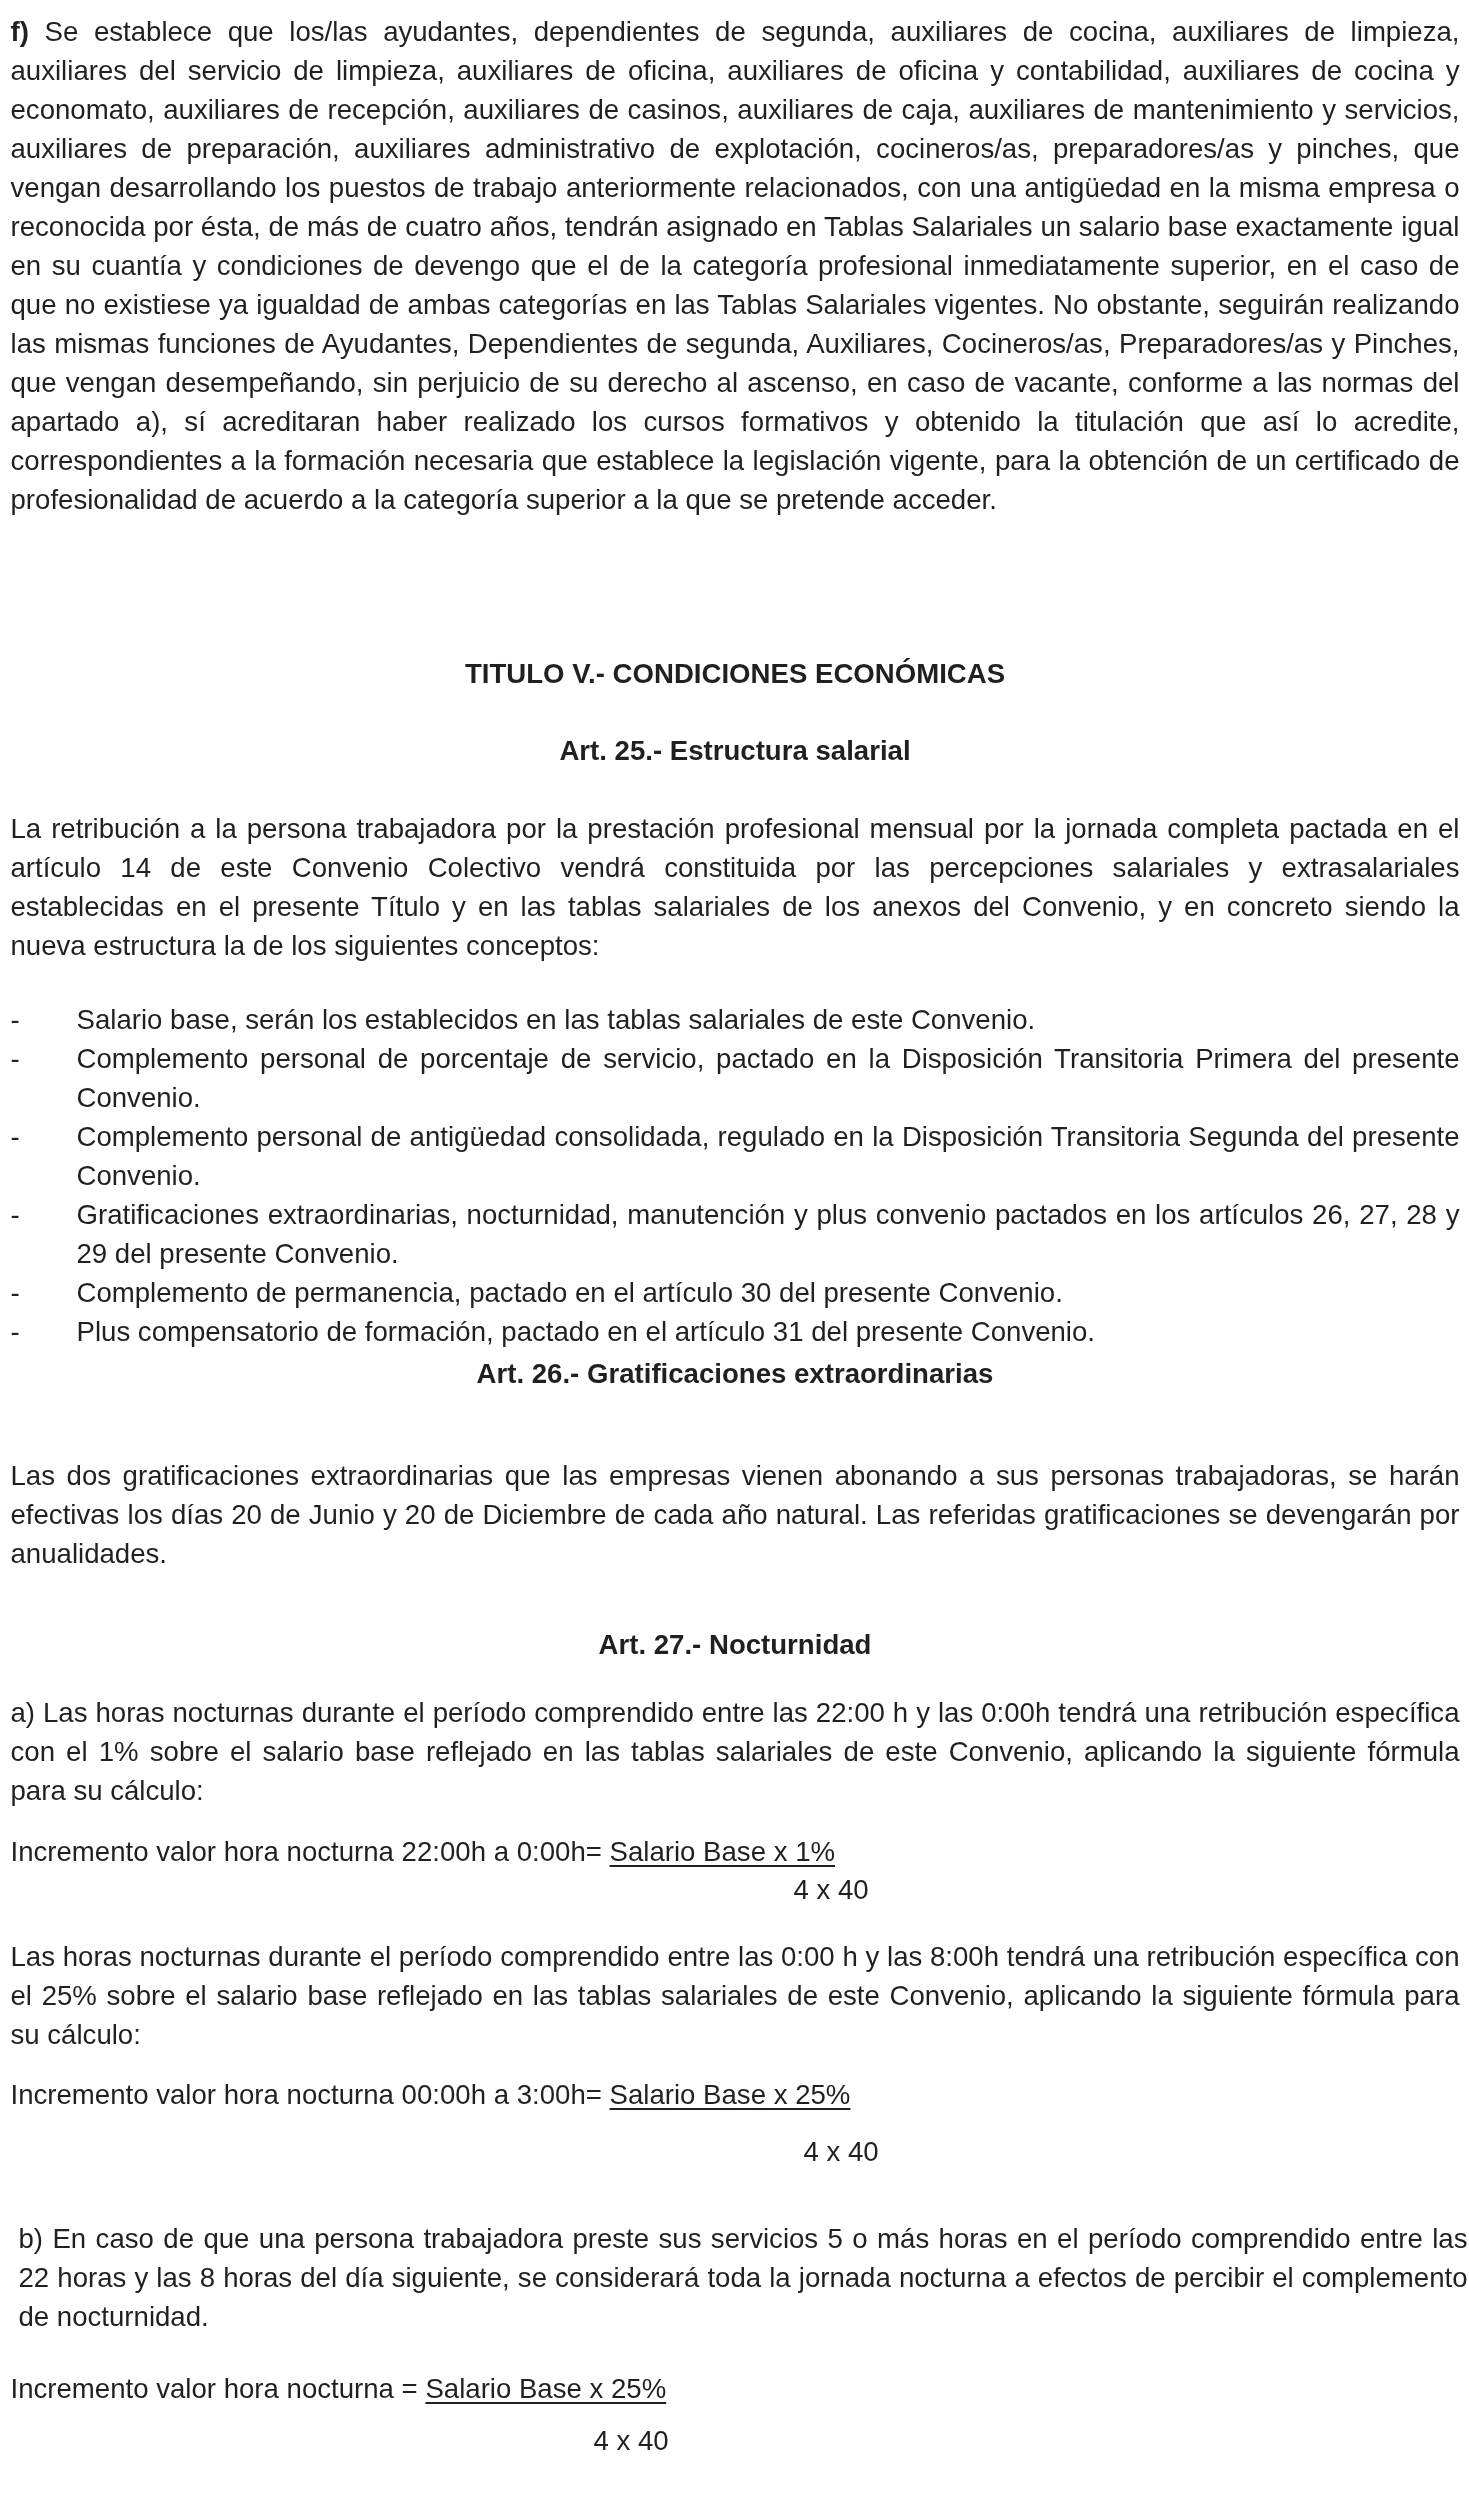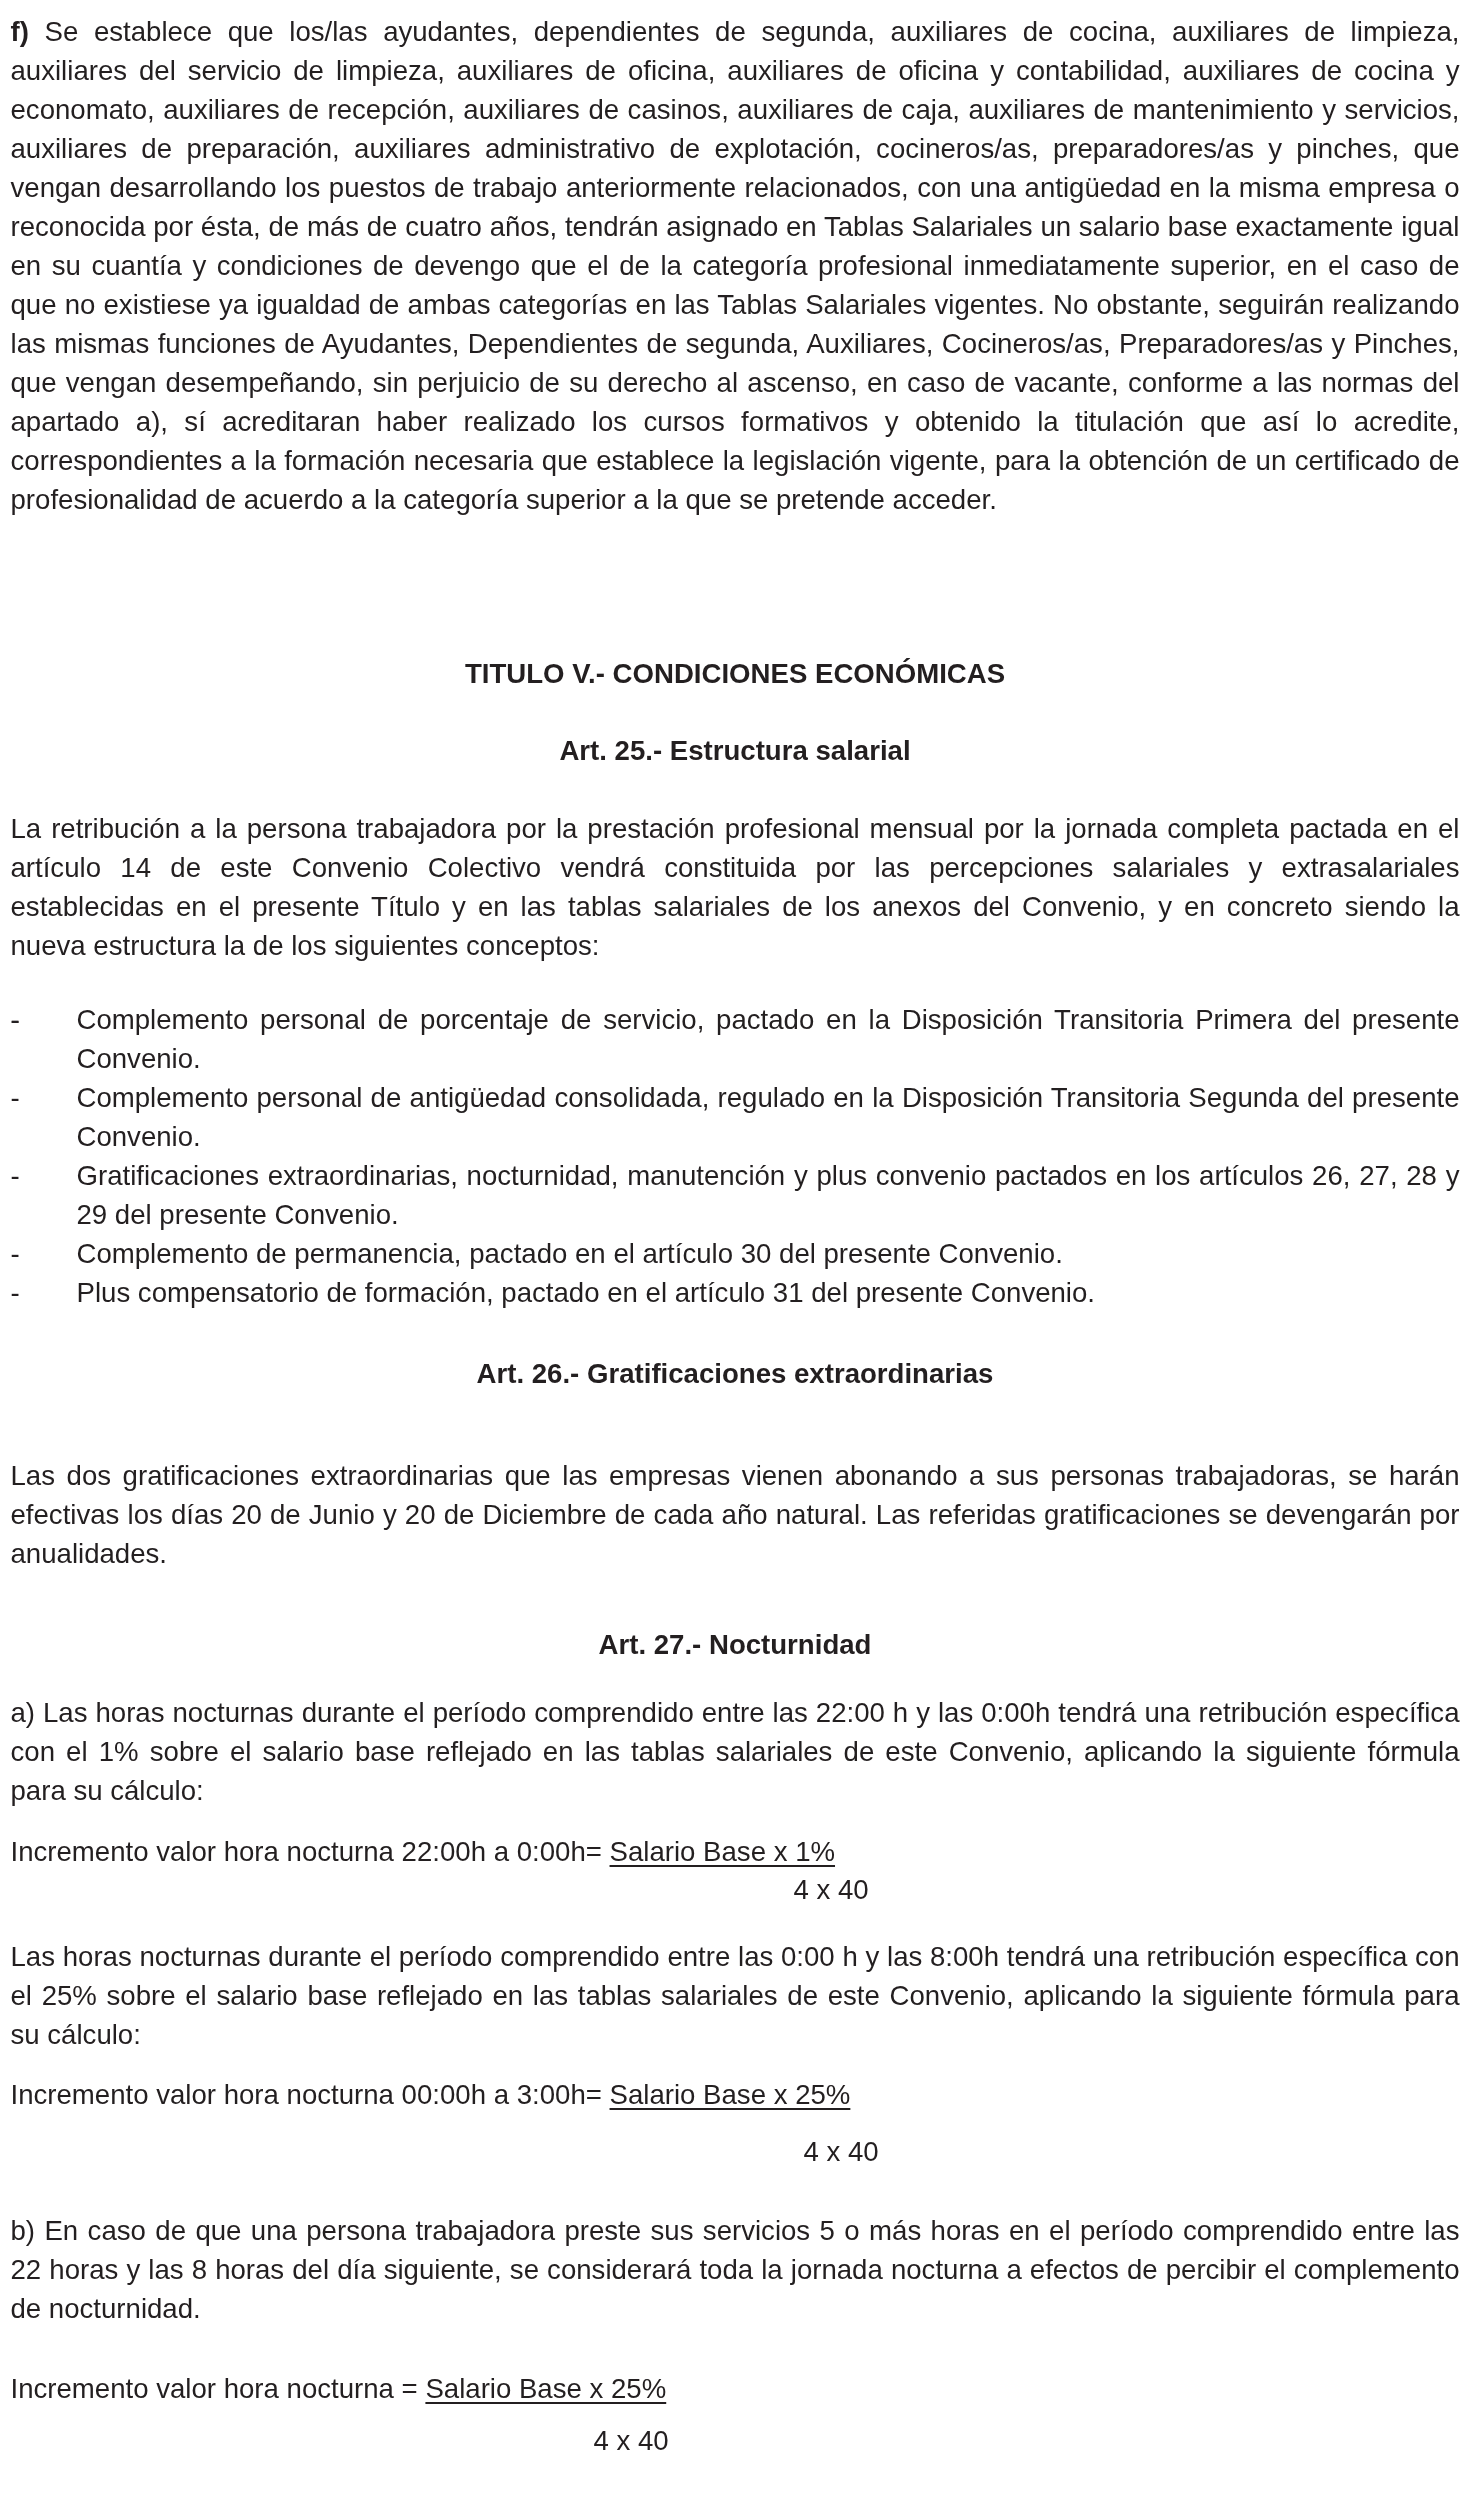--- a/index.html
+++ b/index.html
@@ -28,21 +28,21 @@
 
   <p class="block just" style="top:12.2px; margin:0;"><span class="bold">f)</span><span> Se establece que los/las ayudantes, dependientes de segunda, auxiliares de cocina, auxiliares de limpieza, auxiliares del servicio de limpieza, auxiliares de oficina, auxiliares de oficina y contabilidad, auxiliares de cocina y economato, auxiliares de recepción, auxiliares de casinos, auxiliares de caja, auxiliares de mantenimiento y servicios, auxiliares de preparación, auxiliares administrativo de explotación, cocineros/as, preparadores/as y pinches, que vengan desarrollando los puestos de trabajo anteriormente relacionados,  con una antigüedad en la misma empresa o reconocida por ésta, de más de cuatro años, tendrán asignado en Tablas Salariales un salario base exactamente igual en su cuantía y condiciones de devengo que el de la categoría profesional inmediatamente superior, en el caso de que no existiese ya igualdad de ambas categorías en las Tablas Salariales vigentes.  No obstante, seguirán realizando las mismas funciones de Ayudantes, Dependientes de segunda, Auxiliares, Cocineros/as, Preparadores/as y Pinches, que vengan desempeñando, sin perjuicio de su derecho al ascenso, en caso de vacante, conforme a las normas del apartado a), sí acreditaran haber realizado los cursos formativos y obtenido la titulación que así lo acredite, correspondientes a la formación necesaria que establece la legislación vigente, para la obtención de un certificado de profesionalidad de acuerdo a la categoría superior a la que se pretende acceder.</span></p>
 
   <div class="block title" style="top:654px;">TITULO V.- CONDICIONES ECONÓMICAS</div>
 
   <div class="block heading" style="top:731px;">Art. 25.- Estructura salarial</div>
 
   <p class="block just" style="top:809px; margin:0;">La retribución a la persona trabajadora por la prestación profesional mensual por la jornada completa pactada en el artículo 14 de este Convenio Colectivo vendrá constituida por las percepciones salariales y extrasalariales establecidas en el presente Título y en las tablas salariales de los anexos del Convenio, y en concreto siendo la nueva estructura la de los siguientes conceptos:</p>
 
   <ul class="block dash" style="top:1000px;">
-    <li><span class="dash-mark">-</span></li>
+    <li><span class="dash-mark">-</span><span>Salario base, serán los establecidos en las tablas salariales de este Convenio.</span></li>
     <li><span class="dash-mark">-</span><span>Complemento personal de porcentaje de servicio, pactado en la Disposición Transitoria Primera del presente Convenio.</span></li>
     <li><span class="dash-mark">-</span><span>Complemento personal de antigüedad consolidada, regulado en la Disposición Transitoria Segunda del presente Convenio.</span></li>
     <li><span class="dash-mark">-</span><span>Gratificaciones extraordinarias, nocturnidad, manutención y plus convenio pactados en los artículos 26, 27, 28 y 29 del presente Convenio.</span></li>
     <li><span class="dash-mark">-</span><span>Complemento de permanencia, pactado en el artículo 30 del presente Convenio.</span></li>
     <li><span class="dash-mark">-</span><span>Plus compensatorio de formación, pactado en el artículo 31 del presente Convenio.</span></li>
   </ul>
 
   <div class="block heading" style="top:1354px;">Art. 26.- Gratificaciones extraordinarias</div>
 
   <p class="block just" style="top:1456px; margin:0;">Las dos gratificaciones extraordinarias que las empresas vienen abonando a sus personas trabajadoras, se harán efectivas los días 20 de Junio y 20 de Diciembre de cada año natural. Las referidas gratificaciones se devengarán por anualidades.</p>
@@ -56,21 +56,21 @@
   </div>
   <div class="denom" style="top:1870px; left:783px;">4 x 40</div>
 
   <p class="block just" style="top:1937px; margin:0;">Las horas nocturnas durante el período comprendido entre las 0:00 h y las 8:00h tendrá una retribución específica con el 25% sobre el salario base reflejado en las tablas salariales de este Convenio, aplicando la siguiente fórmula para su cálculo:</p>
 
   <div class="block formula" style="top:2075px;">
     <span>Incremento valor hora nocturna 00:00h a 3:00h= </span><span class="num">Salario Base x 25%</span>
   </div>
   <div class="denom" style="top:2132px; left:793px;">4 x 40</div>
 
-  <p class="block just" style="top:2211px; margin:0;">b) En caso de que una persona trabajadora preste sus servicios 5 o más horas en el período comprendido entre las 22 horas y las 8 horas del día siguiente, se considerará toda la jornada nocturna a efectos de percibir el complemento de nocturnidad.</p>
+  <p class="block just" style="top:2211px; margin:8px;">b) En caso de que una persona trabajadora preste sus servicios 5 o más horas en el período comprendido entre las 22 horas y las 8 horas del día siguiente, se considerará toda la jornada nocturna a efectos de percibir el complemento de nocturnidad.</p>
 
   <div class="block formula" style="top:2369px;">
     <span>Incremento valor hora nocturna = </span><span class="num">Salario Base x 25%</span>
   </div>
   <div class="denom" style="top:2421px; left:583px;">4 x 40</div>
 
 </div>
 
 
 </body></html>

